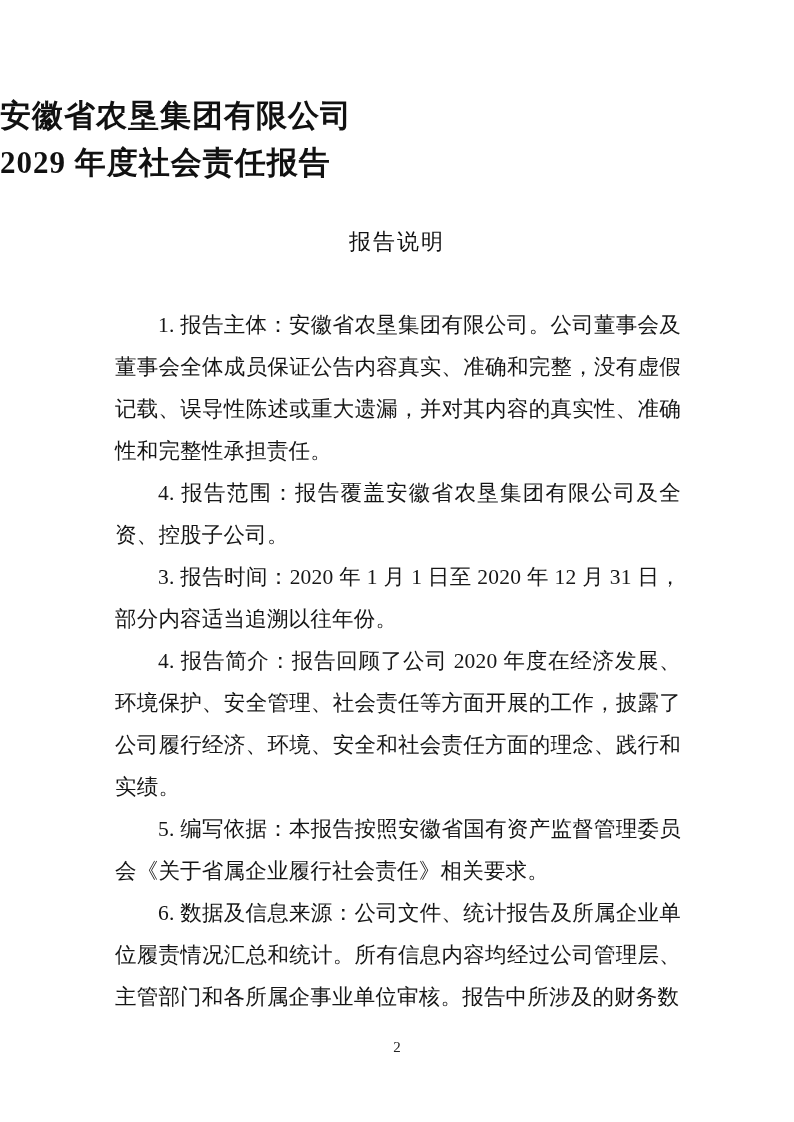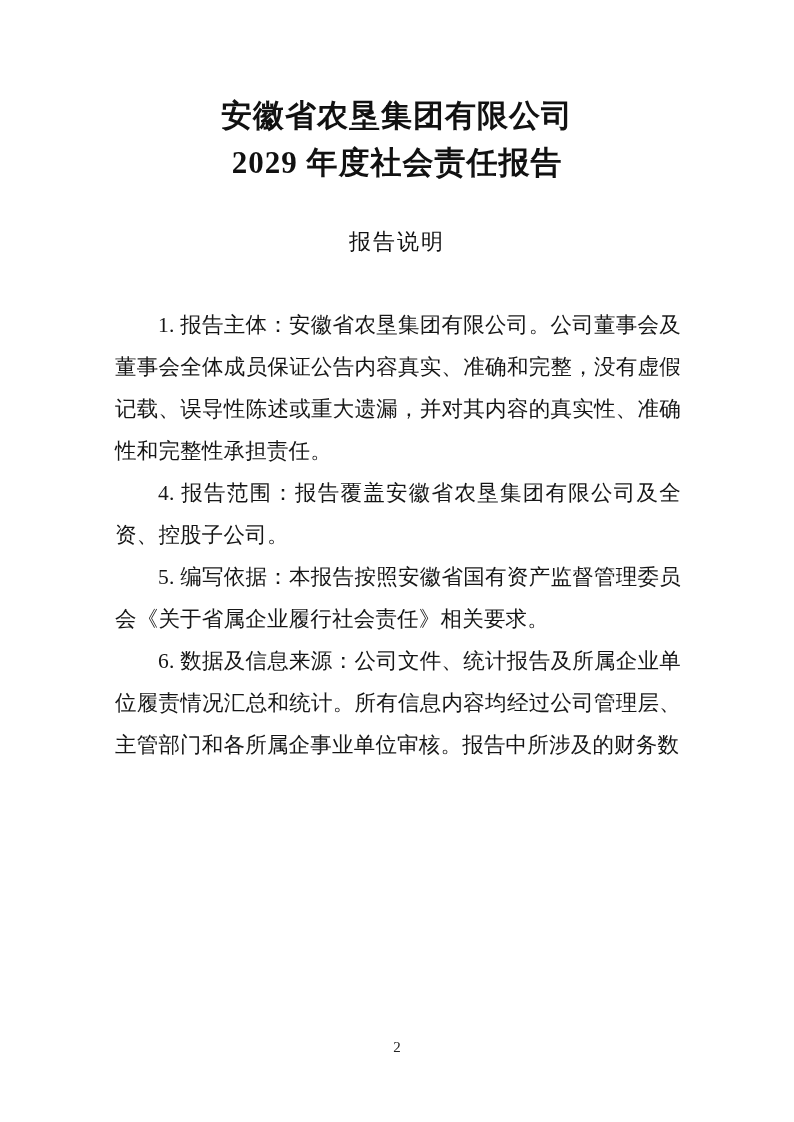--- a/index.html
+++ b/index.html
@@ -19,21 +19,21 @@
     left: 0; top: 0;
     width: 794px;
     height: 1122px;
     background: #ffffff;
   }
   .title-block {
     position: absolute;
     top: 92px;
     left: 0;
     width: 100%;
-    text-align: center;
+    text-align: left;
     font-weight: bold;
     font-size: 31px;
     line-height: 47px;
     letter-spacing: 1px;
     color: #111111;
   }
   .section-heading {
     position: absolute;
     top: 226px;
     left: 0;
@@ -79,19 +79,21 @@
   <div class="title-block">
     <div>安徽省农垦集团有限公司</div>
     <div>2029 年度社会责任报告</div>
   </div>
 
   <div class="section-heading">报告说明</div>
 
   <div class="body-text">
     <p>1. 报告主体：安徽省农垦集团有限公司。公司董事会及董事会全体成员保证公告内容真实、准确和完整，没有虚假记载、误导性陈述或重大遗漏，并对其内容的真实性、准确性和完整性承担责任。</p>
     <p>4. 报告范围：报告覆盖安徽省农垦集团有限公司及全资、控股子公司。</p>
+    <p>3. 报告时间：2020 年 1 月 1 日至 2020 年 12 月 31 日，部分内容适当追溯以往年份。</p>
+    <p>4. 报告简介：报告回顾了公司 2020 年度在经济发展、环境保护、安全管理、社会责任等方面开展的工作，披露了公司履行经济、环境、安全和社会责任方面的理念、践行和实绩。</p>
     <p>5. 编写依据：本报告按照安徽省国有资产监督管理委员会《关于省属企业履行社会责任》相关要求。</p>
     <p>6. 数据及信息来源：公司文件、统计报告及所属企业单位履责情况汇总和统计。所有信息内容均经过公司管理层、主管部门和各所属企事业单位审核。报告中所涉及的财务数</p>
   </div>
 
   <div class="page-number">2</div>
 
 </div>
 
 </body></html>

